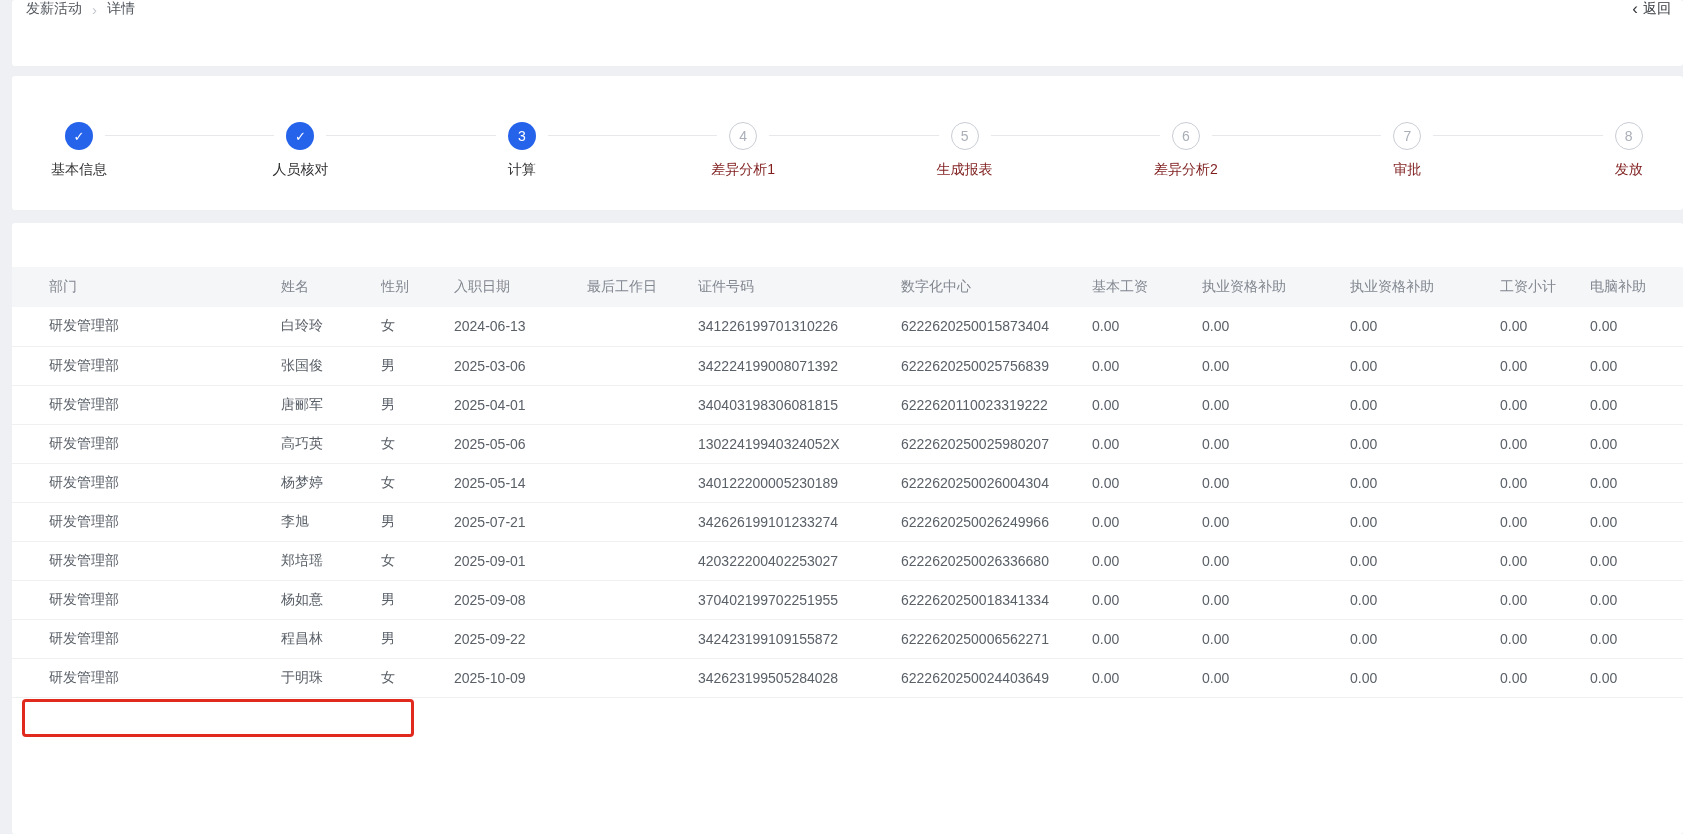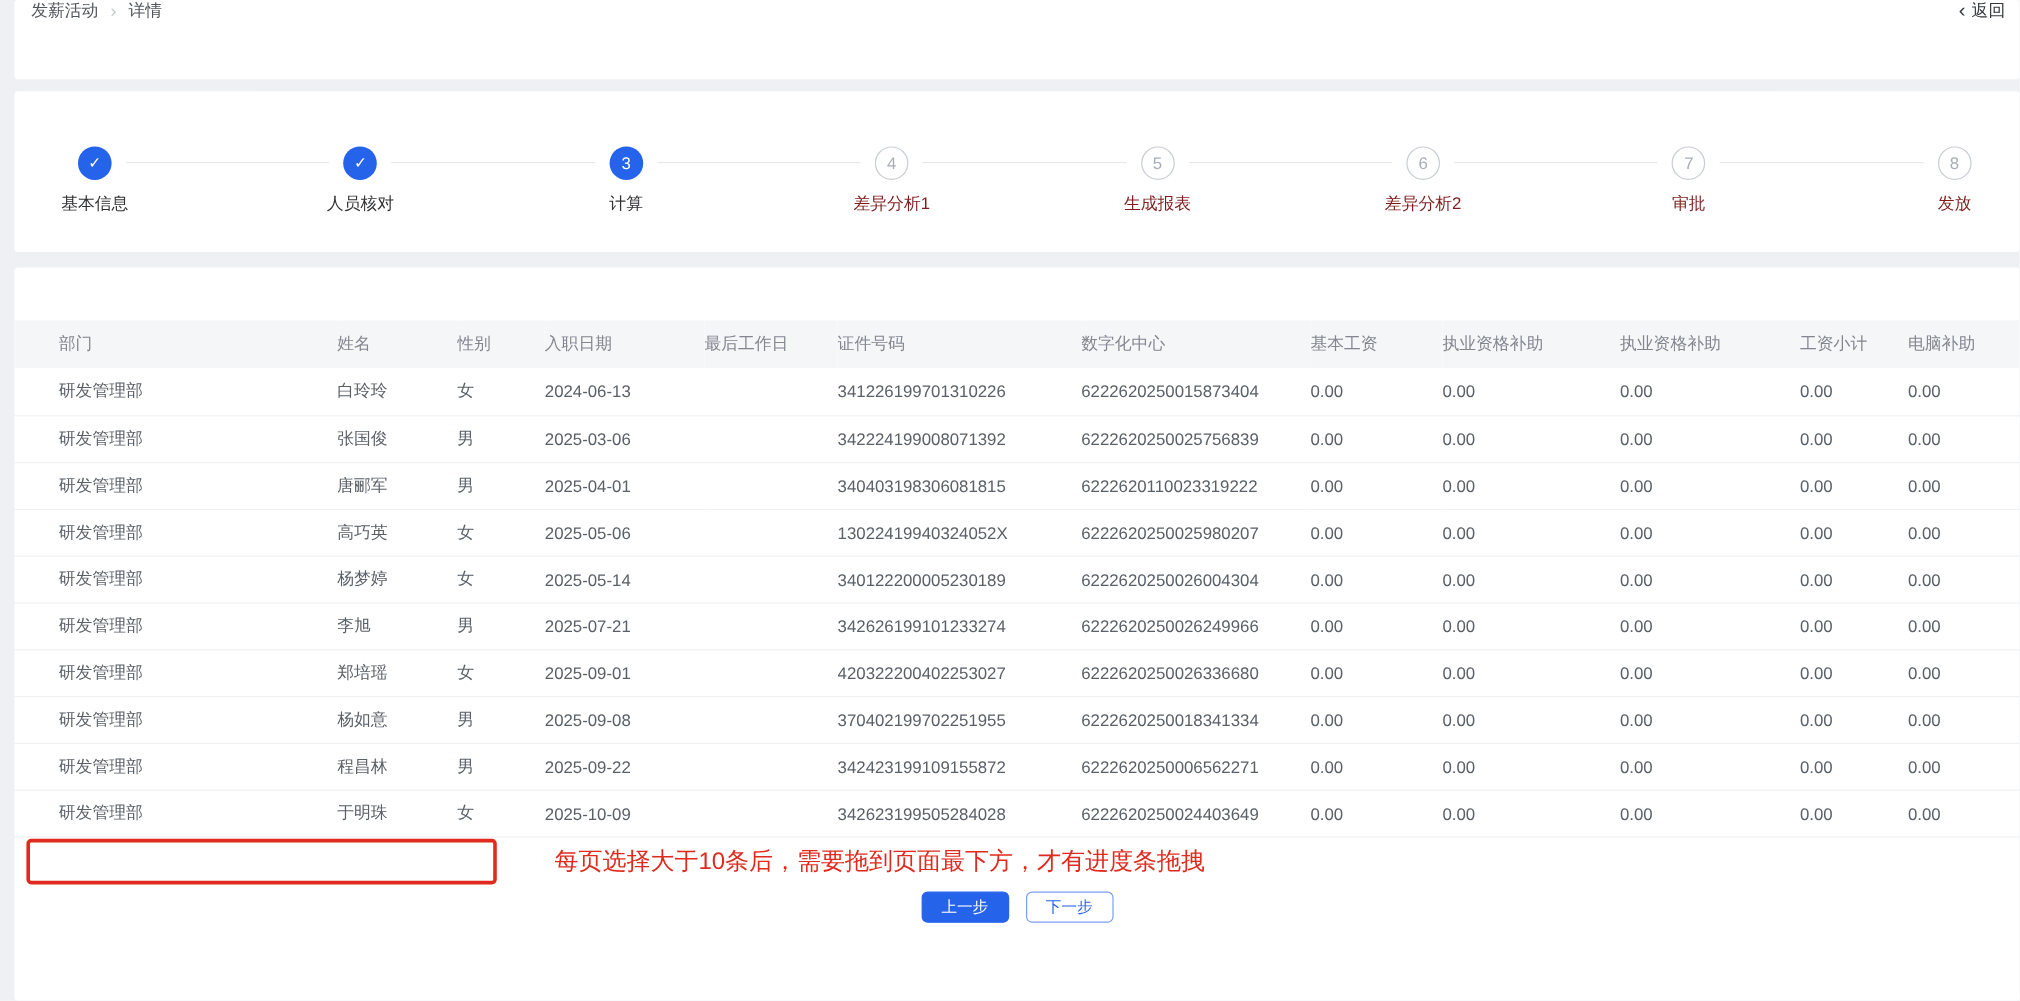--- a/index.html
+++ b/index.html
@@ -278,20 +278,15 @@
           <td>0.00</td>
           <td>0.00</td>
           <td>0.00</td>
           <td>0.00</td>
         </tr>
       </tbody>
   </table>
 
   <div class="annotation-row">
     <div class="red-box"></div>
-    <div class="annotation-text">每页选择大于10条后，需要拖到页面最下方，才有进度条拖拽</div>
-  </div>
-
-  <div class="pager">
-    <div class="btn btn-primary">上一步</div>
-    <div class="btn btn-outline">下一步</div>
-  </div>
+  </div>
+
 </div>
 
 </body></html>

